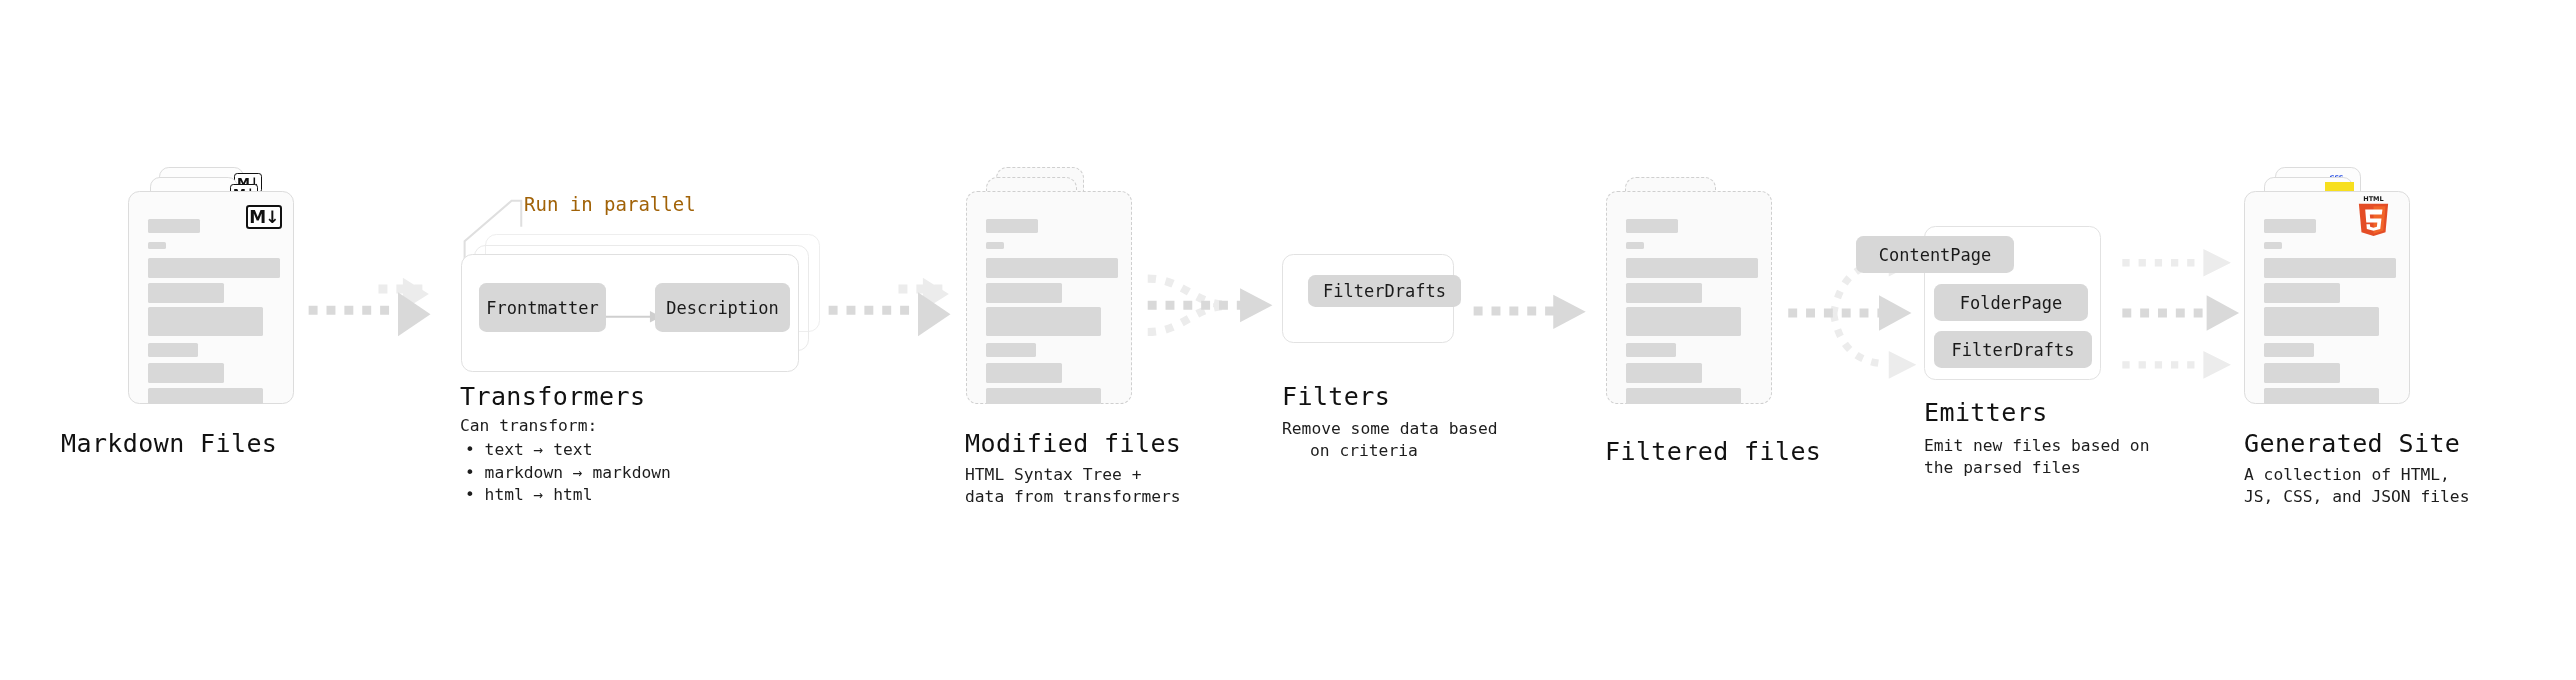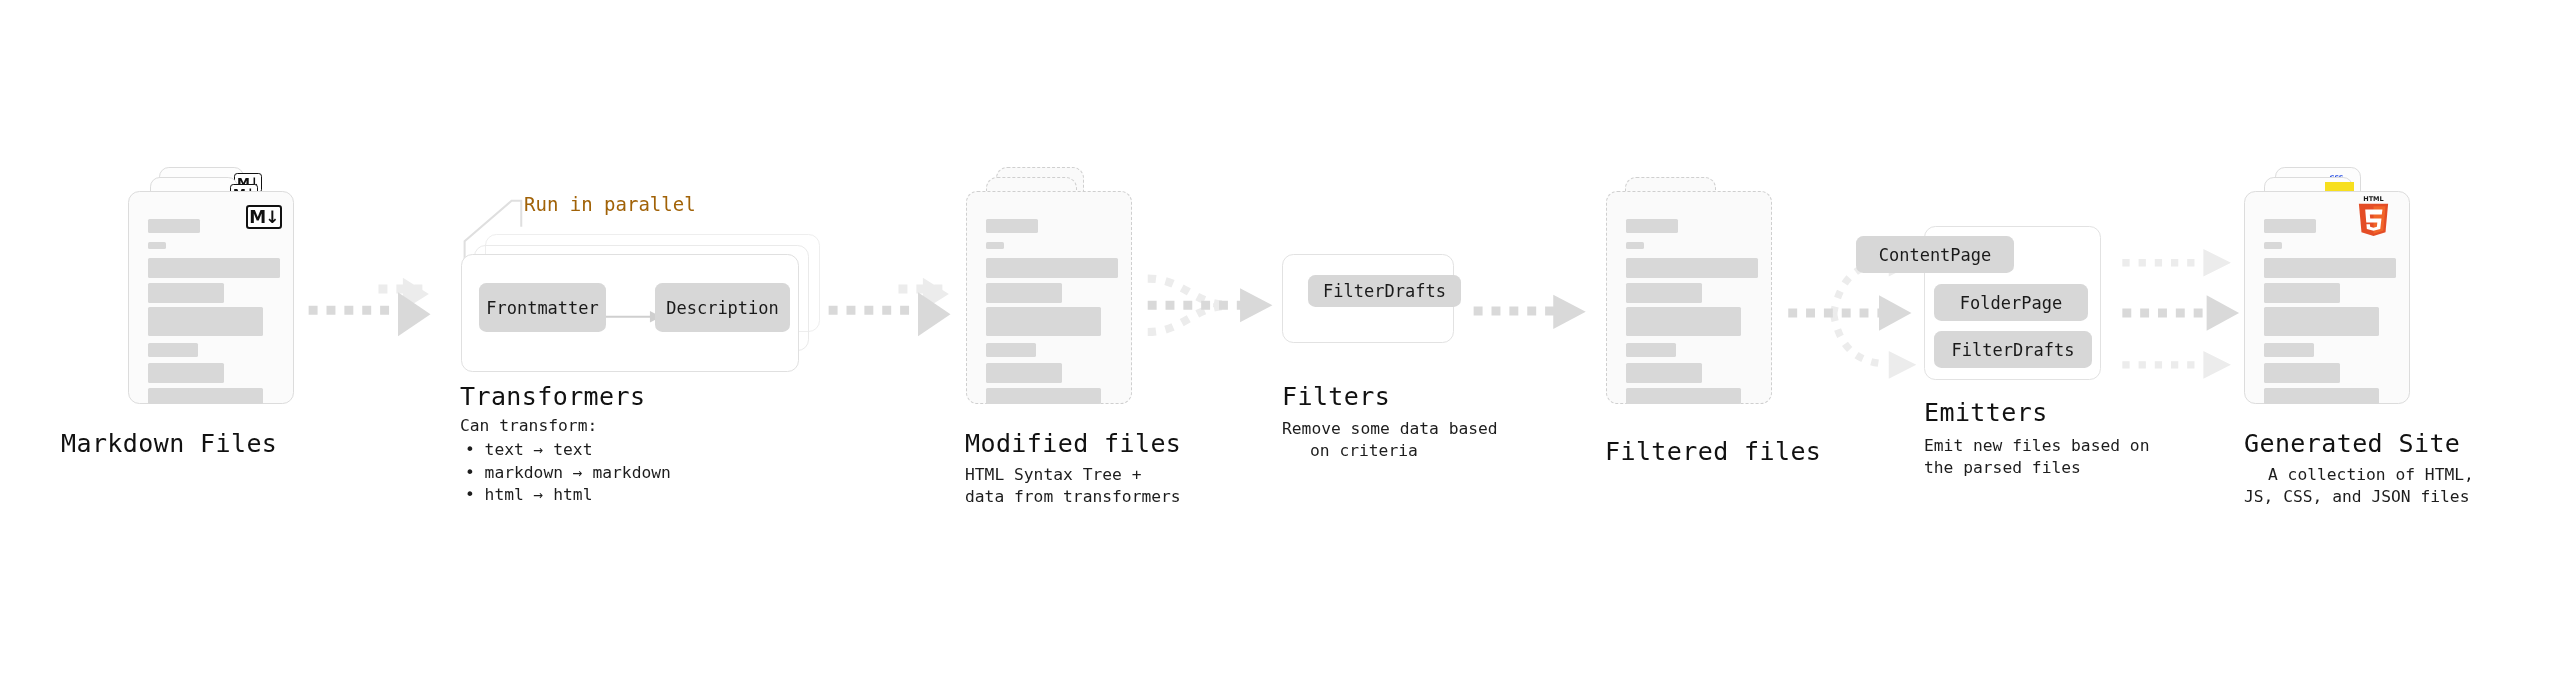--- a/index.html
+++ b/index.html
@@ -323,18 +323,18 @@
       <text x="24" y="9" font-family="DejaVu Sans, Liberation Sans, sans-serif" font-size="8" font-weight="700" fill="#1a1a1a" text-anchor="middle">HTML</text>
       <path d="M 6 13 L 42 13 L 38.8 48 L 24 52.5 L 9.2 48 Z" fill="#e44d26"></path>
       <path d="M 24 16 L 24 49.8 L 36 46.2 L 38.8 16 Z" fill="#f16529"></path>
       <path d="M 13 20 L 35 20 L 34.2 26 L 19.5 26 L 19.9 31 L 33.8 31
                L 32.3 44 L 24 46.3 L 15.8 44 L 15.3 38 L 19.6 38
                L 19.9 41.3 L 24 42.4 L 28.2 41.3 L 28.7 36 L 15.1 36
                L 13.8 20 Z" fill="#ffffff"></path>
     </svg>
 
     <div class="title" style="left:2244px; top:429px;">Generated Site</div>
-    <div class="desc" style="left:2244px; top:463px;margin-left:24px;">A collection of HTML,</div>
+    <div class="desc" style="left:2244px; top:463px;">A collection of HTML,</div>
     <div class="desc" style="left:2244px; top:485px;">JS, CSS, and JSON files</div>
   </div>
 
 </div>
 
 
 </body></html>

